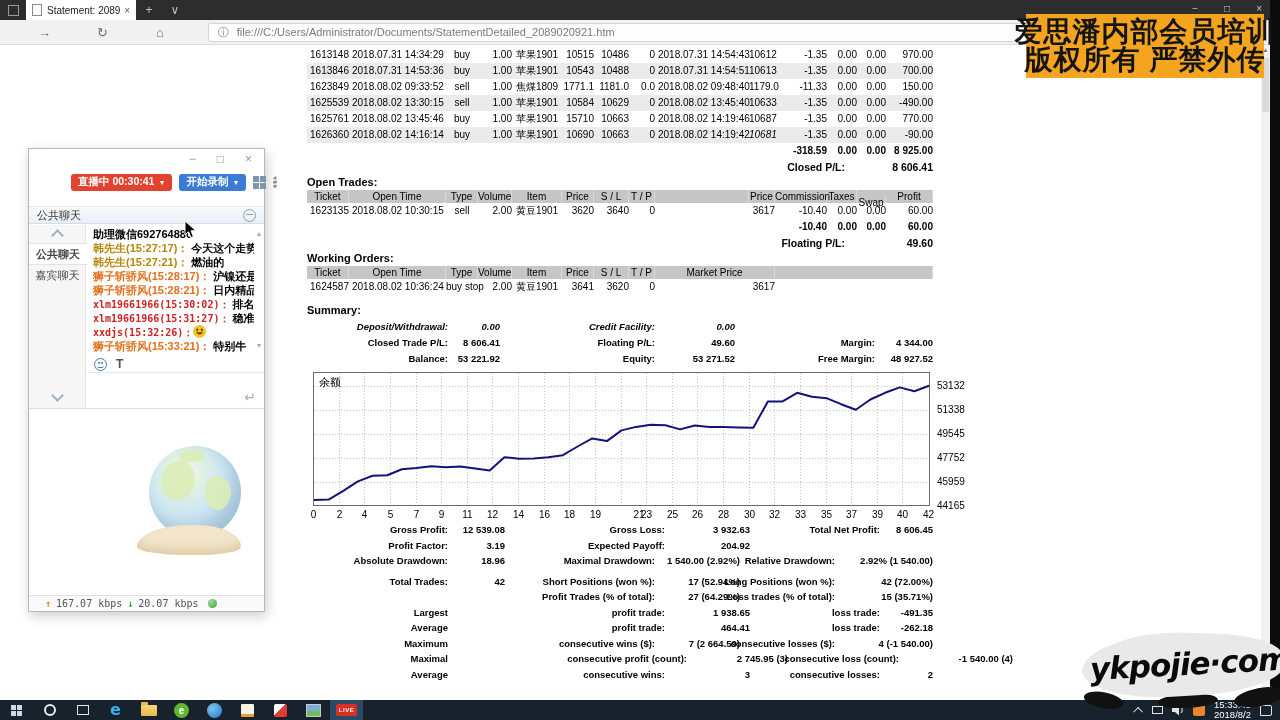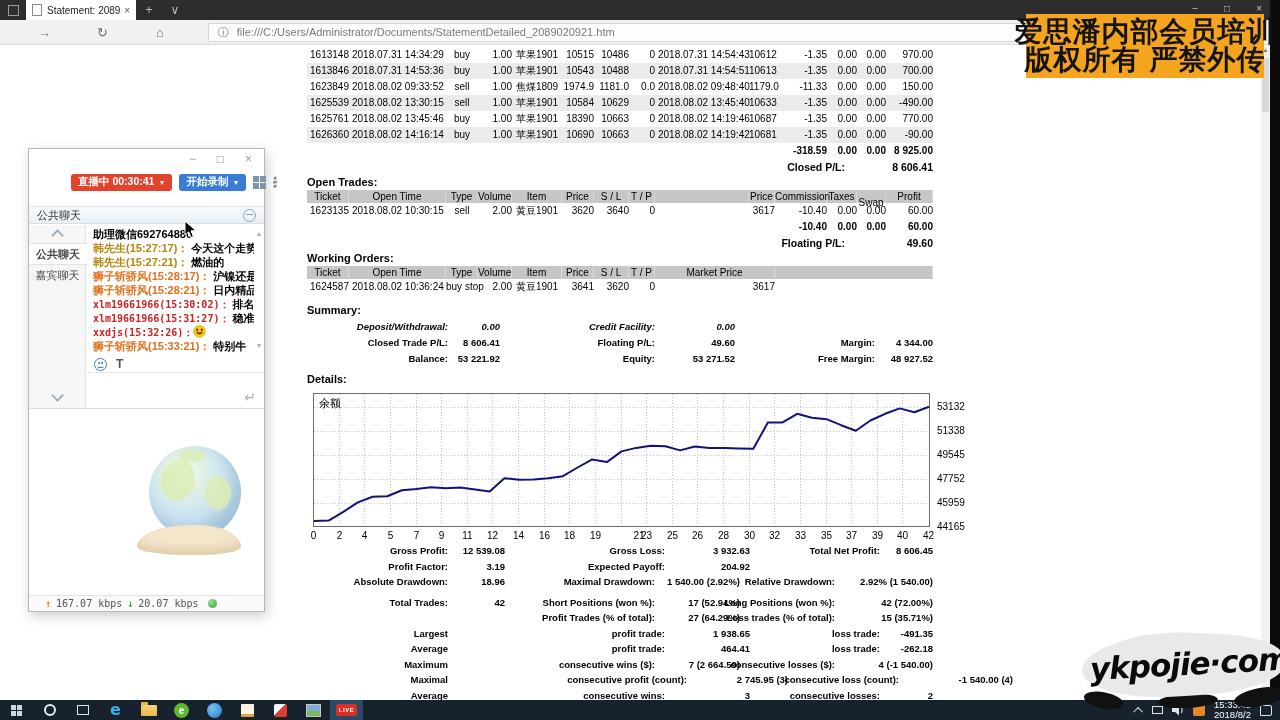--- a/index.html
+++ b/index.html
@@ -218,21 +218,21 @@
           <span class="cell ar" style="width: 30px;">0.00</span>
           <span class="cell ar" style="width: 29px;">0.00</span>
           <span class="cell ar" style="width: 47px;">700.00</span>
         </div>
         <div class="trow">
           <span class="cell ar" style="width: 42px;">1623849</span>
           <span class="cell al" style="width: 97px;">2018.08.02 09:33:52</span>
           <span class="cell ac" style="width: 32px;">sell</span>
           <span class="cell ar" style="width: 34px;">1.00</span>
           <span class="cell ac" style="width: 50px;">焦煤1809</span>
-          <span class="cell ar" style="width: 32px;">1974.9</span>
+          <span class="cell ar" style="width: 32px;">1771.1</span>
           <span class="cell ar" style="width: 35px;">1181.0</span>
           <span class="cell ar" style="width: 26px;">0.0</span>
           <span class="cell al" style="width: 94px;">2018.08.02 09:48:40</span>
           <span class="cell ar" style="width: 26px;">1179.0</span>
           <span class="cell ar" style="width: 52px;">-11.33</span>
           <span class="cell ar" style="width: 30px;">0.00</span>
           <span class="cell ar" style="width: 29px;">0.00</span>
           <span class="cell ar" style="width: 47px;">150.00</span>
         </div>
         <div class="trow alt">
@@ -250,41 +250,41 @@
           <span class="cell ar" style="width: 30px;">0.00</span>
           <span class="cell ar" style="width: 29px;">0.00</span>
           <span class="cell ar" style="width: 47px;">-490.00</span>
         </div>
         <div class="trow">
           <span class="cell ar" style="width: 42px;">1625761</span>
           <span class="cell al" style="width: 97px;">2018.08.02 13:45:46</span>
           <span class="cell ac" style="width: 32px;">buy</span>
           <span class="cell ar" style="width: 34px;">1.00</span>
           <span class="cell ac" style="width: 50px;">苹果1901</span>
-          <span class="cell ar" style="width: 32px;">18390</span>
+          <span class="cell ar" style="width: 32px;">15710</span>
           <span class="cell ar" style="width: 35px;">10663</span>
           <span class="cell ar" style="width: 26px;">0</span>
           <span class="cell al" style="width: 94px;">2018.08.02 14:19:46</span>
           <span class="cell ar" style="width: 26px;">10687</span>
           <span class="cell ar" style="width: 52px;">-1.35</span>
           <span class="cell ar" style="width: 30px;">0.00</span>
           <span class="cell ar" style="width: 29px;">0.00</span>
           <span class="cell ar" style="width: 47px;">770.00</span>
         </div>
         <div class="trow alt">
           <span class="cell ar" style="width: 42px;">1626360</span>
           <span class="cell al" style="width: 97px;">2018.08.02 14:16:14</span>
           <span class="cell ac" style="width: 32px;">buy</span>
           <span class="cell ar" style="width: 34px;">1.00</span>
           <span class="cell ac" style="width: 50px;">苹果1901</span>
           <span class="cell ar" style="width: 32px;">10690</span>
           <span class="cell ar" style="width: 35px;">10663</span>
           <span class="cell ar" style="width: 26px;">0</span>
           <span class="cell al" style="width: 94px;">2018.08.02 14:19:42</span>
-          <span class="cell ar" style="width: 26px;">10681</span>
+          <span class="cell ar" style="width: 26px; font-style: italic;">10681</span>
           <span class="cell ar" style="width: 52px;">-1.35</span>
           <span class="cell ar" style="width: 30px;">0.00</span>
           <span class="cell ar" style="width: 29px;">0.00</span>
           <span class="cell ar" style="width: 47px;">-90.00</span>
         </div>
         <div class="trow bold">
           <span class="cell ar" style="width: 42px;"></span>
           <span class="cell al" style="width: 97px;"></span>
           <span class="cell ac" style="width: 32px;"></span>
           <span class="cell ar" style="width: 34px;"></span>
@@ -410,21 +410,20 @@
         <div class="grid6" style="grid-template-columns: 141px 52px 155px 80px 140px 58px;">
           <span>Balance:</span>
           <span>53 221.92</span>
           <span>Equity:</span>
           <span>53 271.52</span>
           <span>Free Margin:</span>
           <span>48 927.52</span>
         </div>
       </div>
 
-    <div class="sectitle gapB">Details:</div>
     <div class="chartzone" id="chartzone">
         <span class="xlab" style="left: -4.5px;">0</span>
         <span class="xlab" style="left: 21.5px;">2</span>
         <span class="xlab" style="left: 46.5px;">4</span>
         <span class="xlab" style="left: 72.5px;">5</span>
         <span class="xlab" style="left: 98.5px;">7</span>
         <span class="xlab" style="left: 123.5px;">9</span>
         <span class="xlab" style="left: 149.5px;">11</span>
         <span class="xlab" style="left: 174.5px;">12</span>
         <span class="xlab" style="left: 200.5px;">14</span>

